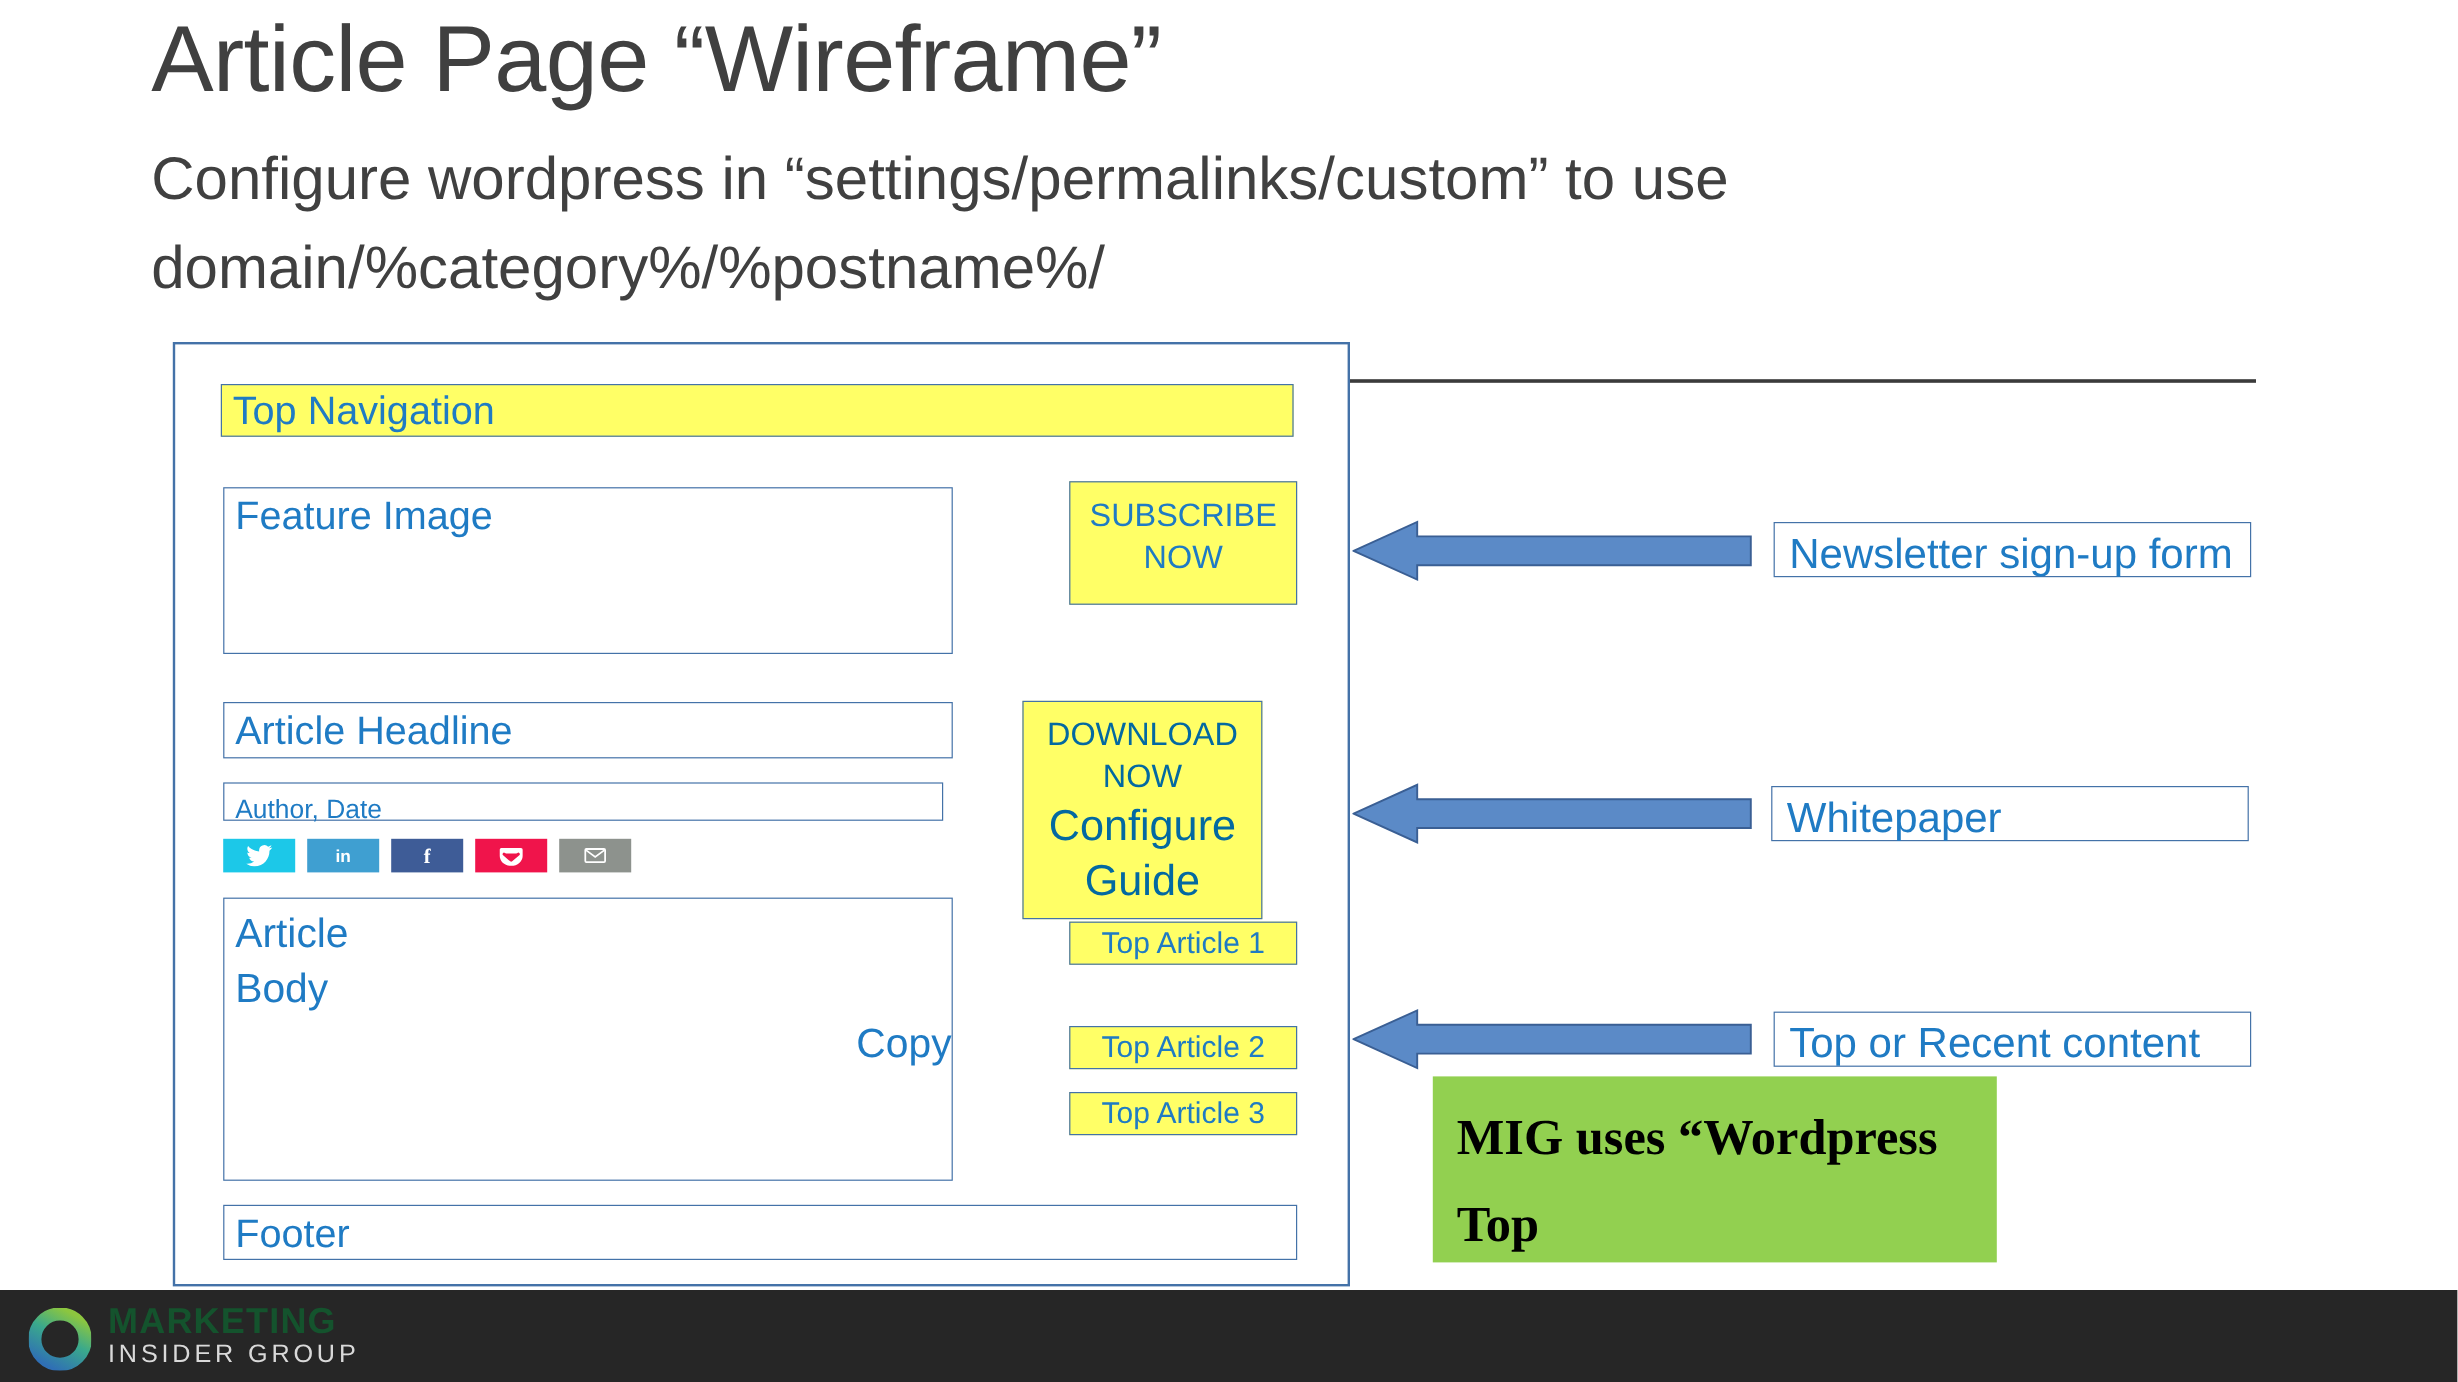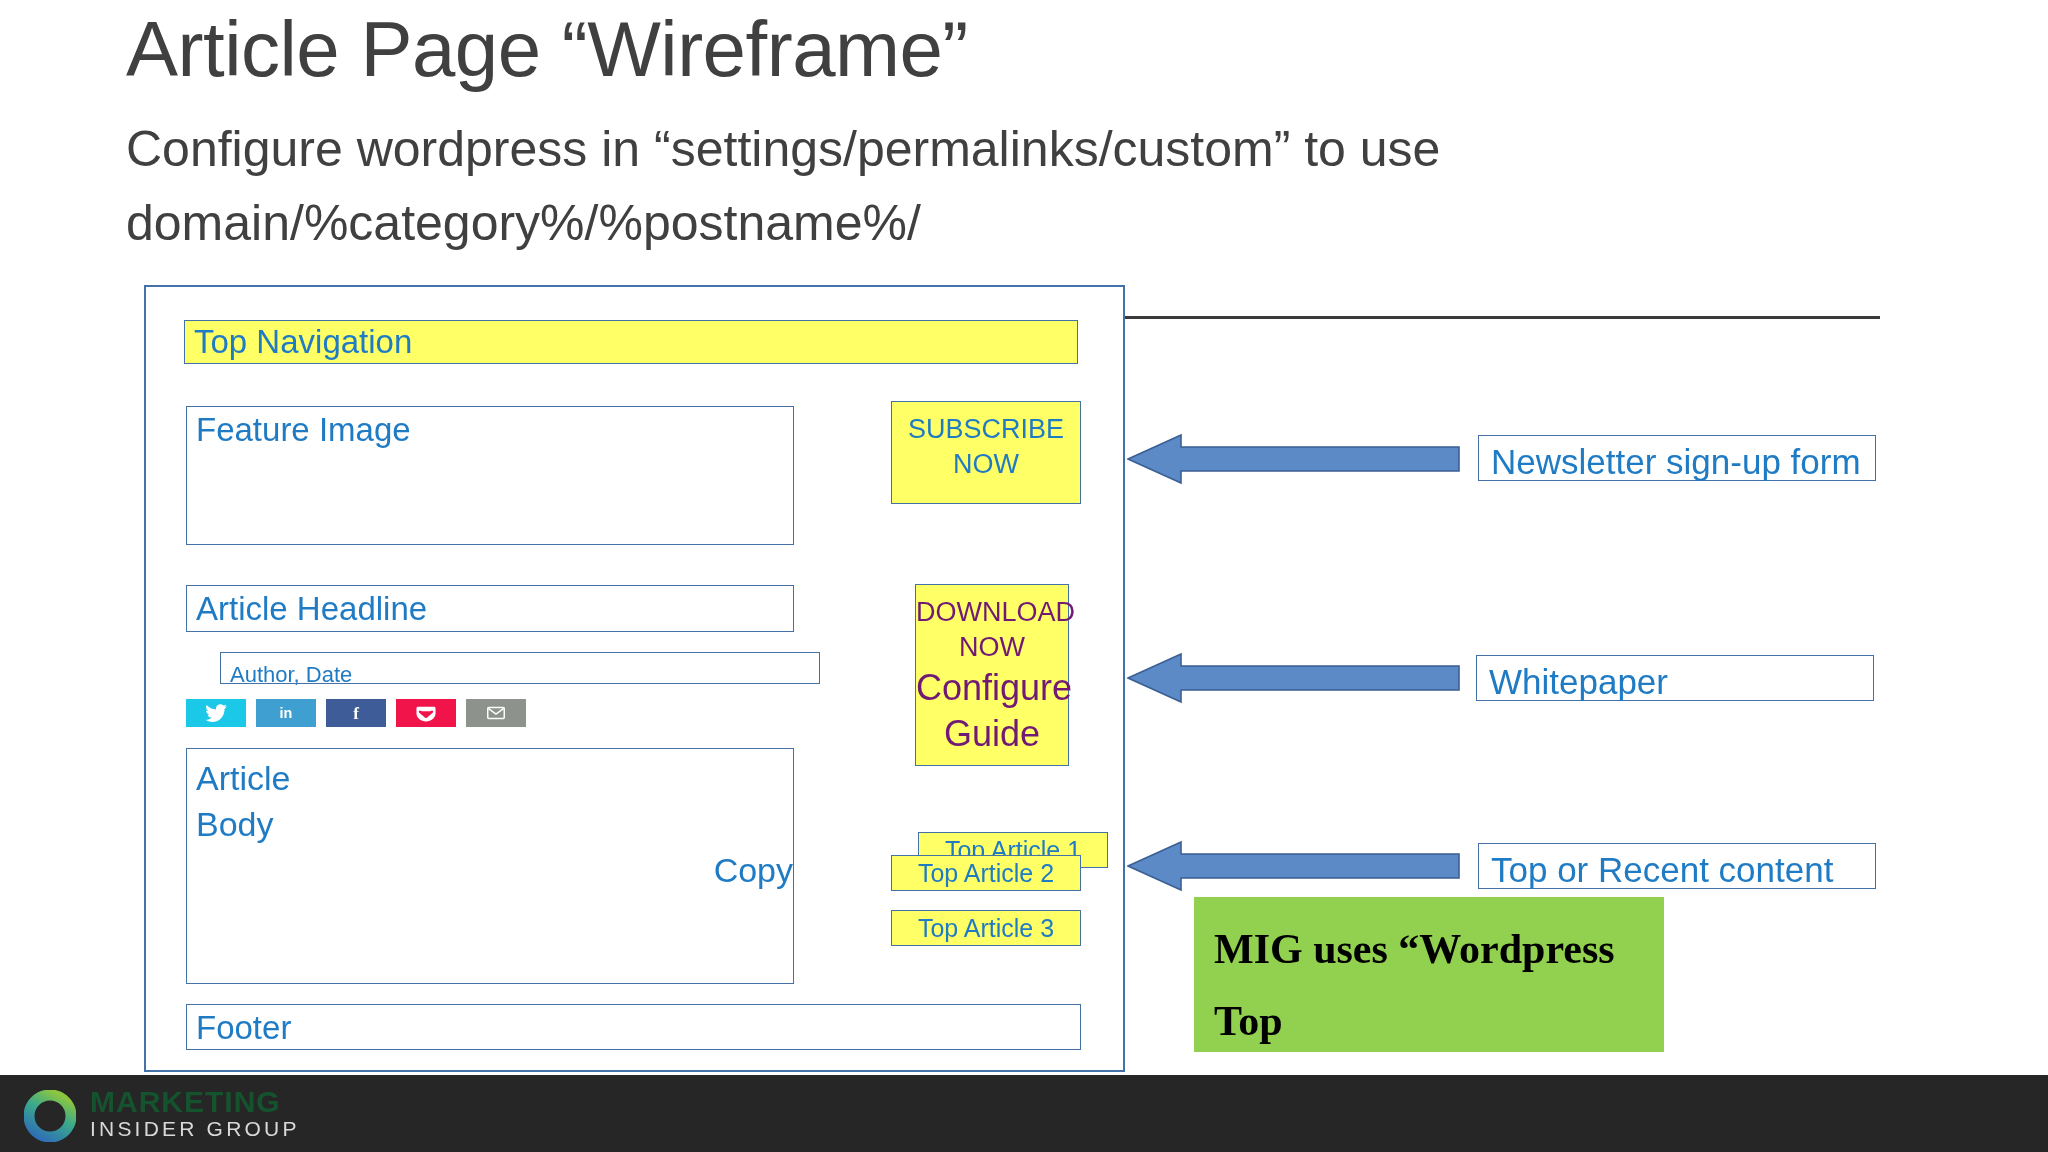--- a/index.html
+++ b/index.html
@@ -69,21 +69,21 @@
   #feature-image {
     left: 186px; top: 406px;
     width: 608px; height: 139px;
   }
   #article-headline {
     left: 186px; top: 585px;
     width: 608px; height: 47px;
   }
   #author-date {
     left: 186px; top: 652px;
-    width: 600px; height: 32px; margin-left: 34px;
+    width: 600px; height: 32px;
   }
   #author-date .wf-label { font-size: 22px; padding-top: 3px; }
 
   #social-row {
     left: 186px; top: 699px;
     width: 390px; height: 28px;
     display: flex;
     gap: 10px;
   }
   .social-chip {
@@ -115,40 +115,40 @@
     width: 190px; height: 103px;
     text-align: center;
     color: #1f7bc4;
     font-size: 27px;
     line-height: 35px;
     padding-top: 10px;
     box-sizing: border-box;
   }
 
   #download-now {
-    left: 915px; top: 584px;
-    width: 154px; height: 182px;
+    left: 852px; top: 584px;
+    width: 200px; height: 182px;
     text-align: center;
-    color: #701a75;
+    color: #0369a1;
     box-sizing: border-box;
     padding-top: 10px;
   }
   #download-now .dn-small { font-size: 27px; line-height: 35px; }
   #download-now .dn-big { font-size: 36px; line-height: 46px; }
 
   .top-article {
     left: 891px;
     width: 190px; height: 36px;
     text-align: center;
     color: #1f7bc4;
     font-size: 25px;
     line-height: 34px;
     box-sizing: border-box;
   }
-  #top-article-1 { top: 832px; margin-left: 27px; }
+  #top-article-1 { top: 768px; }
   #top-article-2 { top: 855px; }
   #top-article-3 { top: 910px; }
 
   
   #right-divider {
     left: 1124px; top: 316px;
     width: 756px; height: 0;
     border-top: 3px solid #3b3b3b;
   }
 

